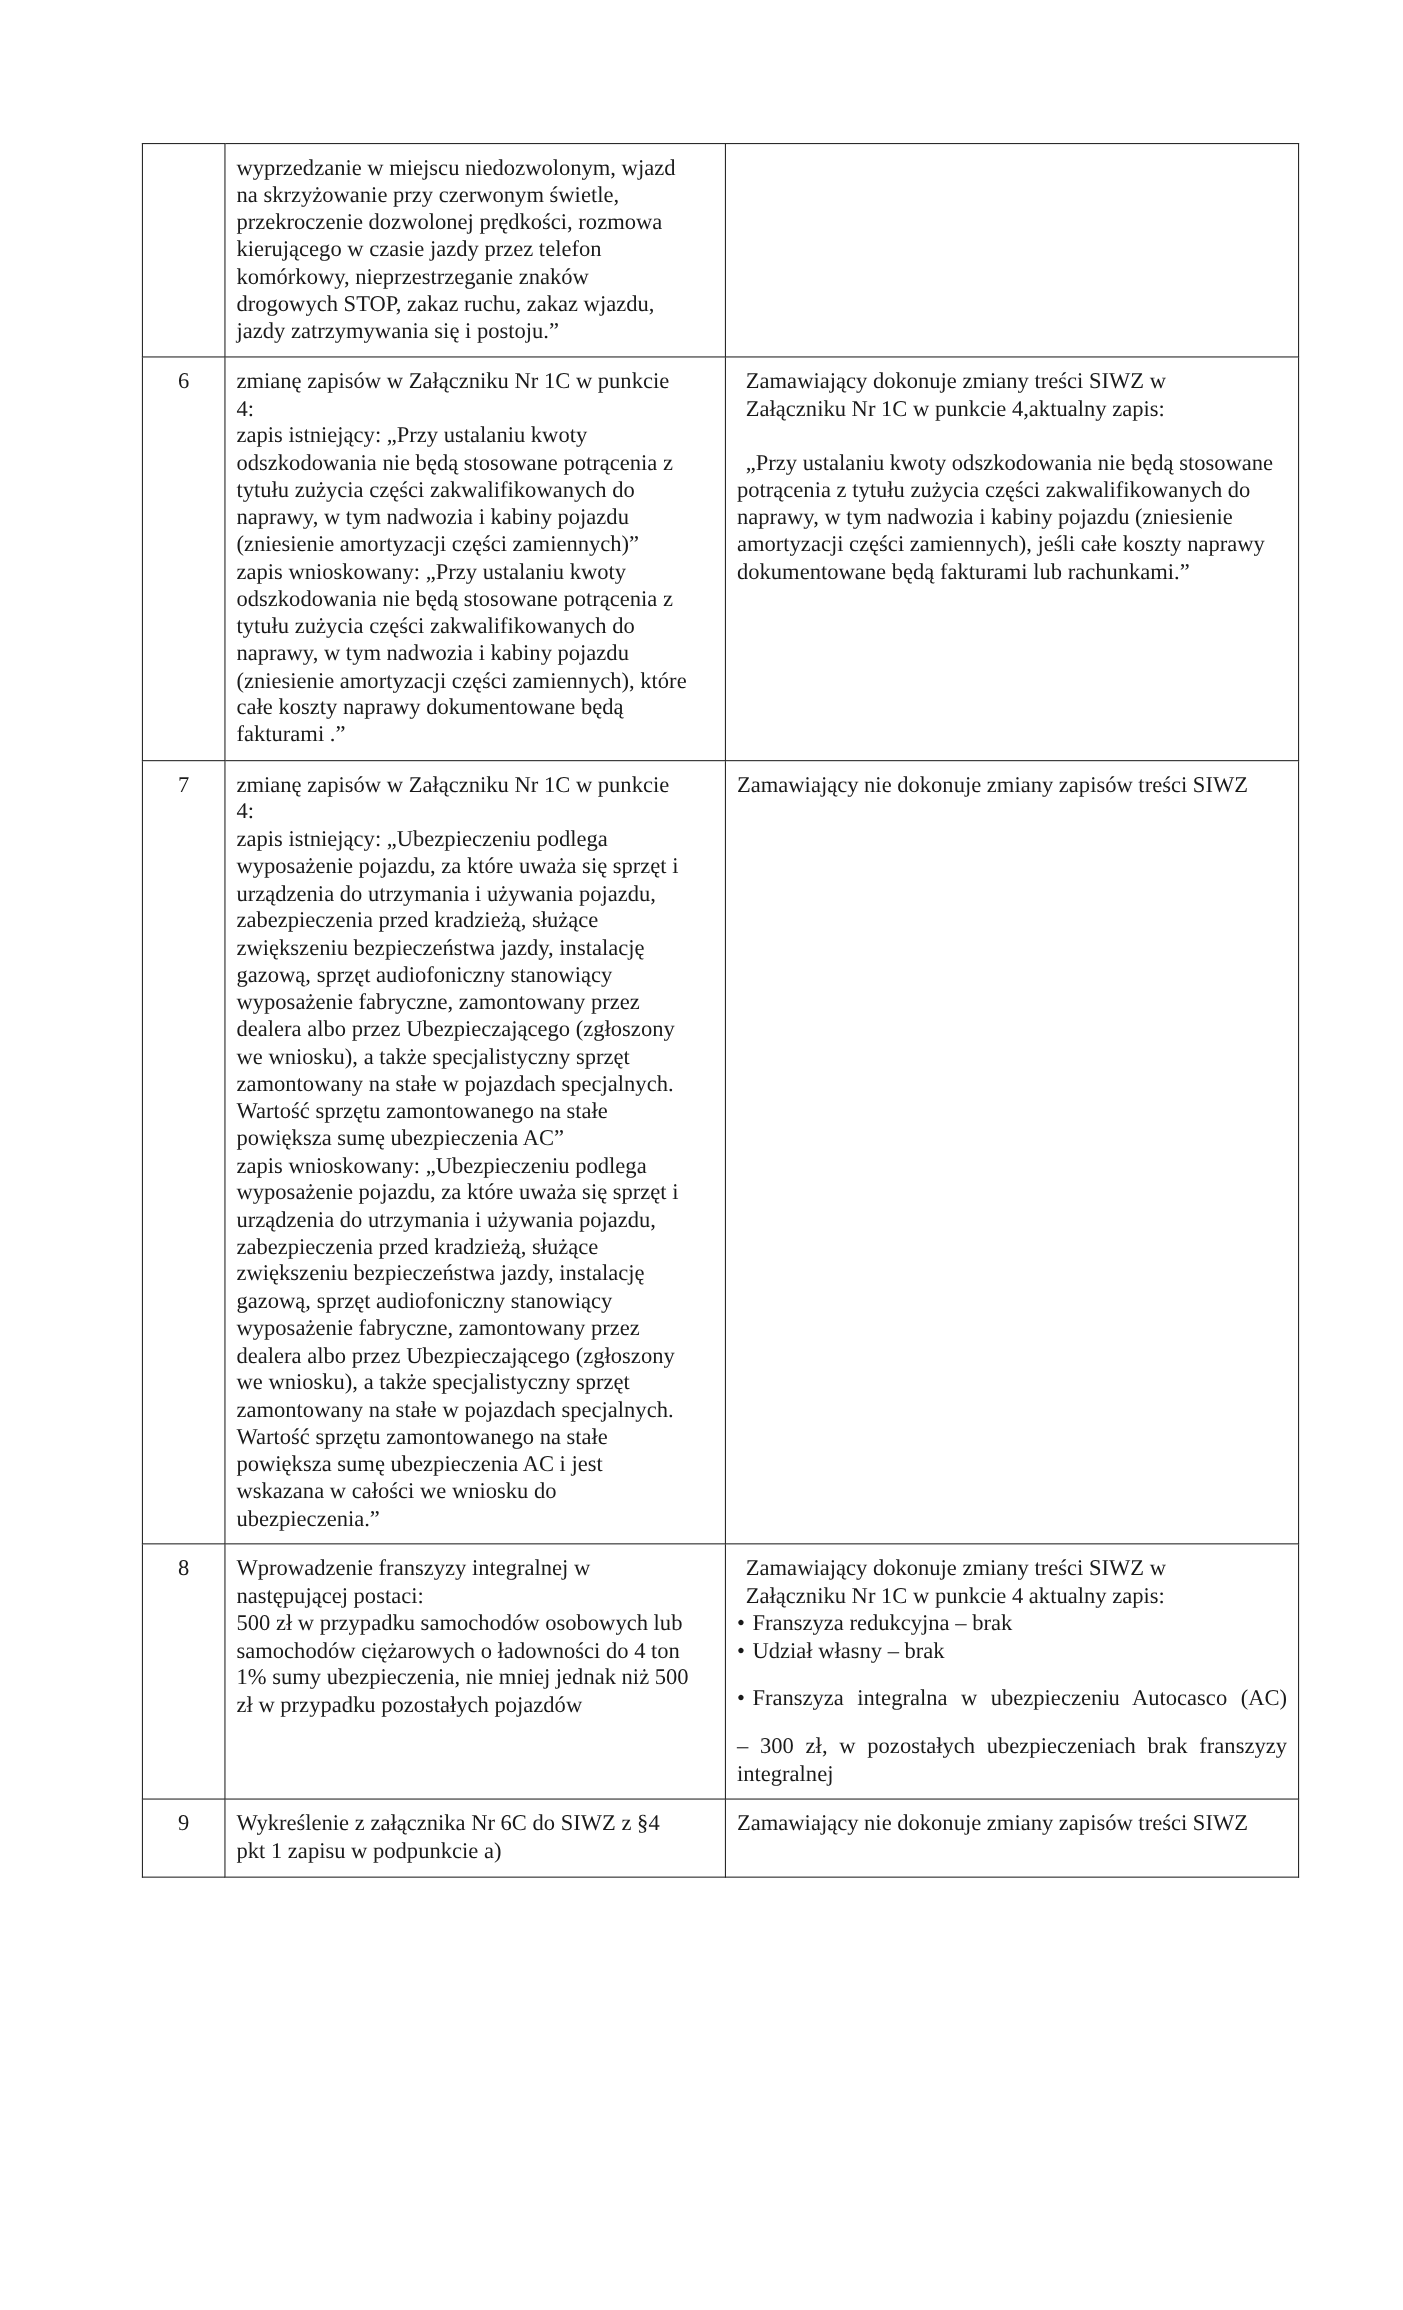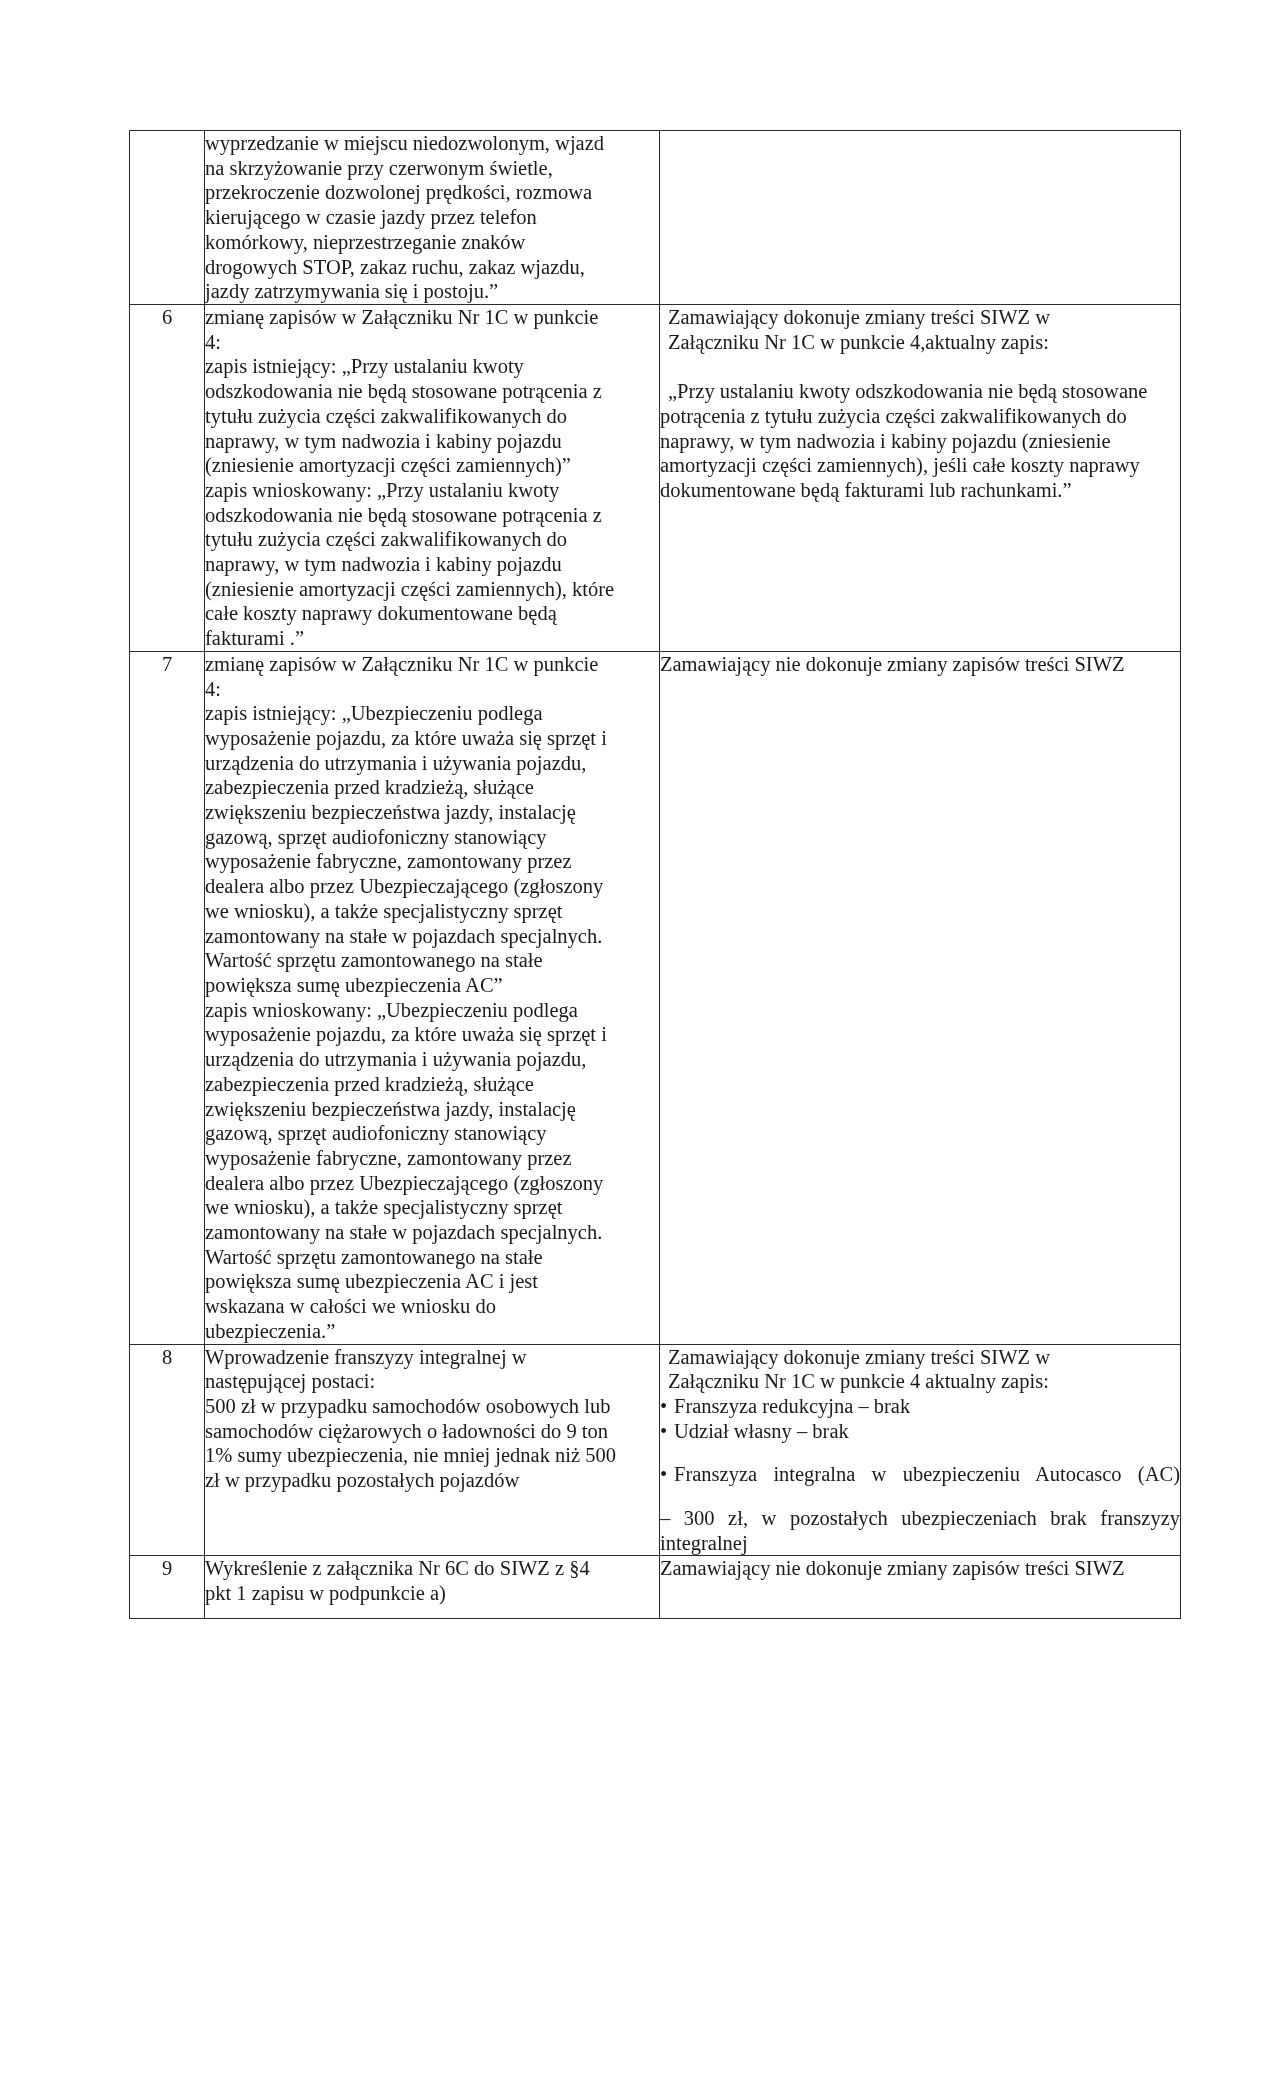--- a/index.html
+++ b/index.html
@@ -1,21 +1,21 @@
 <!DOCTYPE html>
 <html><head>
 <meta charset="utf-8">
 <style>
   html, body { margin: 0; padding: 0; background: #ffffff; }
   body { width: 1275px; height: 2100px; position: relative; overflow: hidden;
          font-family: "Liberation Serif", "DejaVu Serif", serif; color: #1a1a1a; }
   .page { position: absolute; left: 0; top: 0; width: 1275px; height: 2100px; background: #fff; }
   table.t { position: absolute; left: 129px; top: 130px; width: 1051px;
             border-collapse: collapse; table-layout: fixed; }
-  table.t td { border: 1.6px solid #2a2a2a; vertical-align: top; padding: 0; font-size: 20.5px; line-height: 24.7px; }
+  table.t td { border: 1.6px solid #2a2a2a; vertical-align: top; padding: 10px; font-size: 20.5px; line-height: 24.7px; }
   td.num { text-align: center; vertical-align: middle; font-size: 20.5px; }
   td.mid { padding: 0 6px 0 22px; }
   td.right { padding: 0 10px 0 10px; }
   .line { display: block; white-space: nowrap; }
   .ind { padding-left: 8px; }
   .b { font-weight: normal; }
   .gap { display: block; height: 24.7px; }
   .justify { display: block; white-space: nowrap; text-align: justify; text-align-last: justify; margin-top: 19px; }
   .bullet { display: block; white-space: nowrap; }
   .bullet .dot { display: inline-block; width: 14px; }
@@ -112,21 +112,21 @@
       <span class="line">Zamawiający nie dokonuje  zmiany zapisów treści SIWZ</span>
     </td>
   </tr>
 
   <tr style="height:174px">
     <td class="num">8</td>
     <td class="mid">
       <span class="line">Wprowadzenie franszyzy integralnej w</span>
       <span class="line">następującej postaci:</span>
       <span class="line">500 zł w przypadku samochodów osobowych lub</span>
-      <span class="line">samochodów ciężarowych o ładowności do 9 ton</span>
+      <span class="line">samochodów ciężarowych o ładowności do 4 ton</span>
       <span class="line">1% sumy ubezpieczenia, nie mniej jednak niż 500</span>
       <span class="line">zł w przypadku pozostałych pojazdów</span>
     </td>
     <td class="right">
       <span class="line ind">Zamawiający dokonuje   zmiany treści SIWZ w</span>
       <span class="line ind">Załączniku Nr 1C w punkcie 4 aktualny zapis:</span>
       <span class="bullet"><span class="dot">•</span><span>Franszyza redukcyjna – brak</span></span>
       <span class="bullet"><span class="dot">•</span><span>Udział własny – brak</span></span>
       <span class="justify"><span class="dot" style="display:inline-block;width:14px;">•</span><span>Franszyza  integralna w ubezpieczeniu  Autocasco (AC)</span></span>
       <span class="justify">– 300 zł,  w pozostałych ubezpieczeniach brak franszyzy</span>

